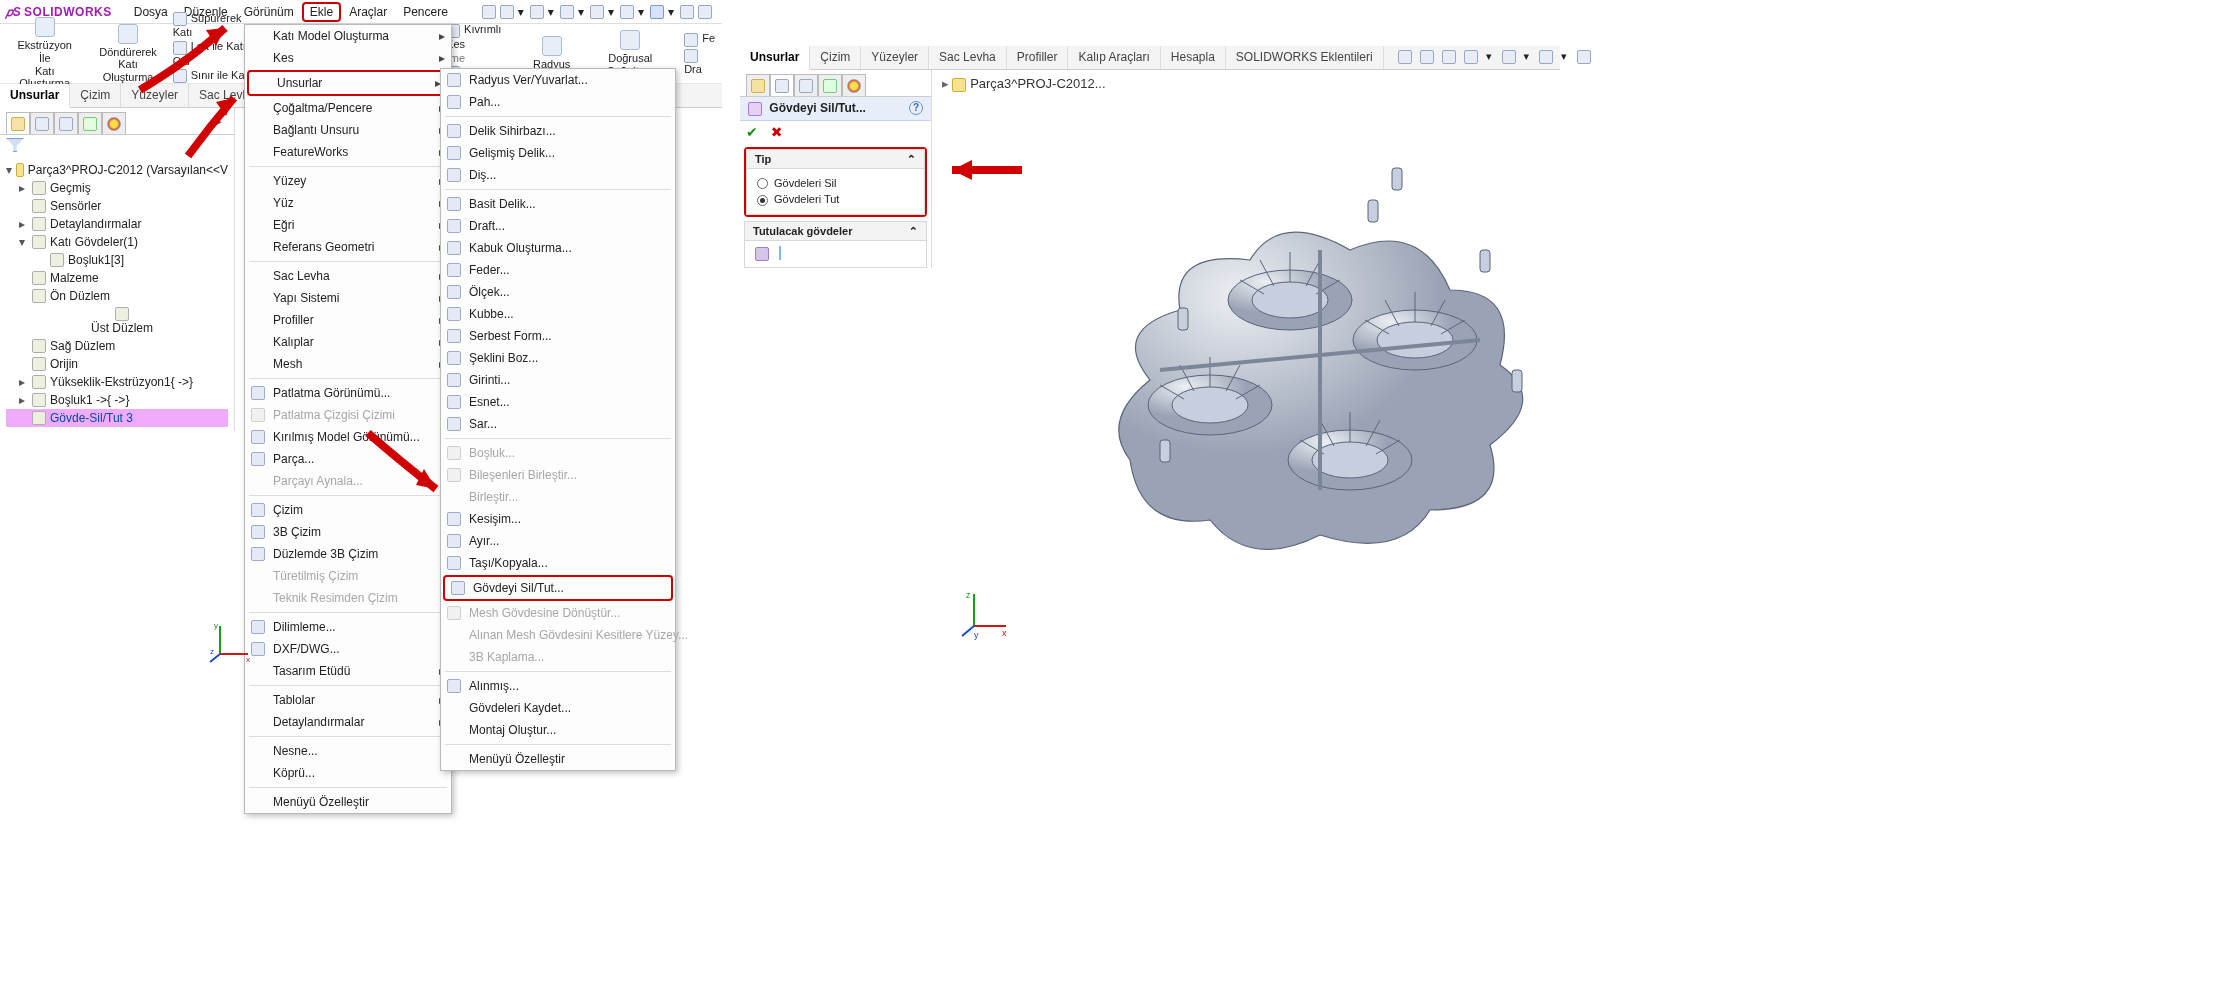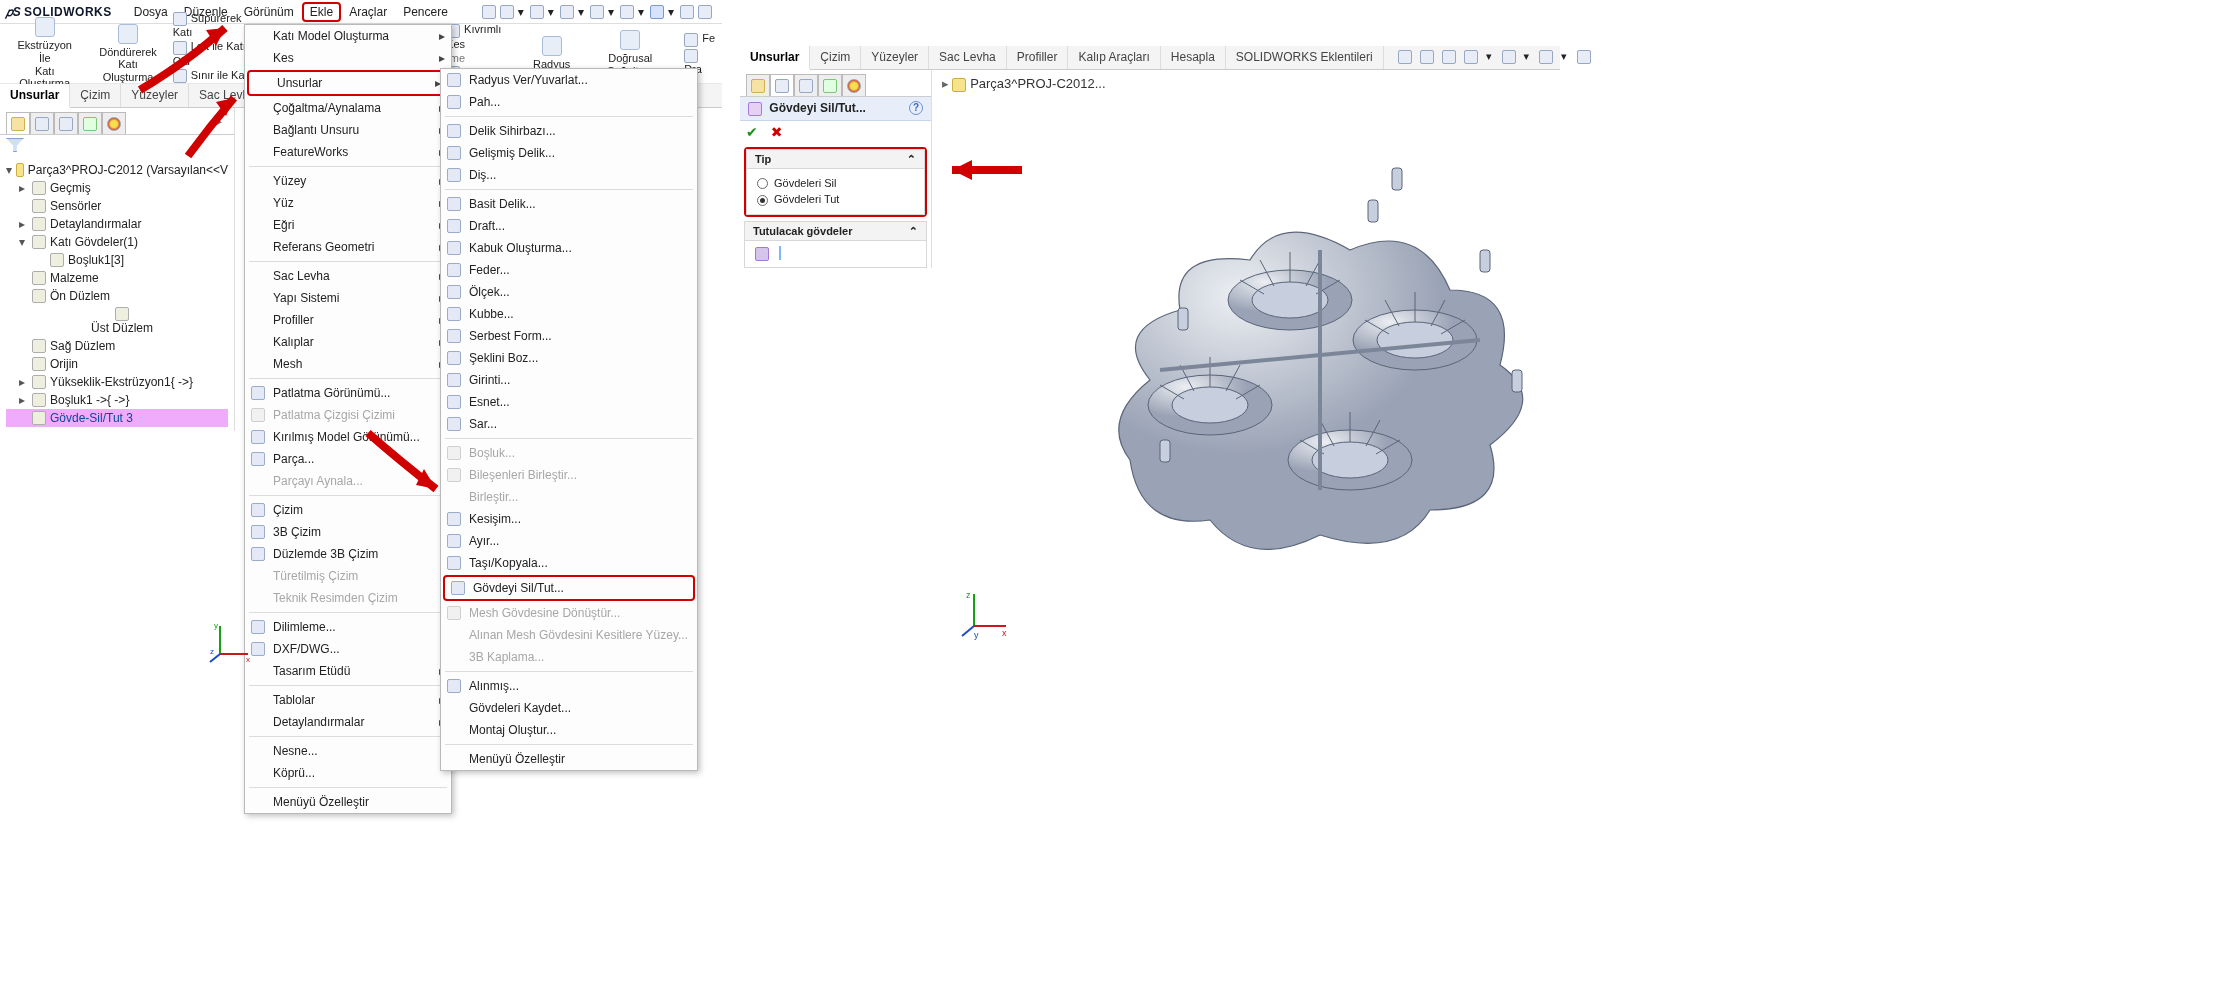--- a/index.html
+++ b/index.html
@@ -1,19 +1,19 @@
 <!DOCTYPE html>
 <html><head>
 <meta charset="utf-8">
 <style>
   * { box-sizing: border-box; margin: 0; padding: 0; }
   body { font-family: "Segoe UI", Tahoma, sans-serif; font-size: 11px; background: #fff; color: #222; width:2228px; height:996px; position:relative; }
   .panel { position: absolute; background: #fff; }
   .menubar { display:flex; align-items:center; height:24px; padding:0 6px; border-bottom:1px solid #ddd; font-size:12px; }
-  .logo { color:#0f172a; font-weight:bold; font-style:italic; margin-right:14px; font-size:12px;}
+  .logo { color:#a21caf; font-weight:bold; font-style:italic; margin-right:14px; font-size:12px;}
   .menubar-item { padding:3px 8px; cursor:default; }
   .menubar-item.hl { border:2px solid #d00000; border-radius:4px; padding:1px 6px; }
   .toolbar-row { display:flex; align-items:center; padding:2px 6px; gap:6px; border-bottom:1px solid #e8e8e8; font-size:11px;}
   .tb-btn { display:flex; flex-direction:column; align-items:center; padding:2px 6px; text-align:center; line-height:1.15;}
   .tb-btn .ic { width:20px; height:20px; background:#e7eef8; border:1px solid #a8bcd8; border-radius:3px; margin-bottom:2px;}
   .mini-ic { display:inline-block; width:14px; height:14px; background:#e8ecf6; border:1px solid #97a8c4; border-radius:2px; vertical-align:middle; margin-right:4px;}
   .tabs { display:flex; border-bottom:1px solid #ccc; background:#f4f4f4; font-size:12px;}
   .tab { padding:4px 10px; border-right:1px solid #ddd; background:#f4f4f4; color:#444;}
   .tab.active { background:#fff; font-weight:bold; color:#000; border-bottom:2px solid #fff; margin-bottom:-1px;}
   .tree { padding:4px 6px; font-size:12px; }
@@ -229,21 +229,21 @@
         <span>Kes</span>
         <span class="arrow">▸</span>
       </div>
       <div class="hl-box" style="margin: 1px 2px;">
         <div class="dd-item">
           <span>Unsurlar</span>
           <span class="arrow">▸</span>
         </div>
       </div>
       <div class="dd-item">
-        <span>Çoğaltma/Aynalama</span>
+        <span>Çoğaltma/Pencere</span>
         <span class="arrow">▸</span>
       </div>
       <div class="dd-item">
         <span>Bağlantı Unsuru</span>
         <span class="arrow">▸</span>
       </div>
       <div class="dd-item">
         <span>FeatureWorks</span>
         <span class="arrow">▸</span>
       </div>
@@ -352,21 +352,21 @@
       </div>
       <div class="dd-item">
         <span>Köprü...</span>
       </div>
       <div class="dd-sep"></div>
       <div class="dd-item">
         <span>Menüyü Özelleştir</span>
       </div>
     </div>
 
-  <div class="dropdown" style="left:440px; top:68px; width:258px;" id="menu2">
+  <div class="dropdown" style="left:440px; top:68px; width:236px;" id="menu2">
       <div class="dd-item">
         <span class="ic"></span>
         <span>Radyus Ver/Yuvarlat...</span>
       </div>
       <div class="dd-item">
         <span class="ic"></span>
         <span>Pah...</span>
       </div>
       <div class="dd-sep"></div>
       <div class="dd-item">

